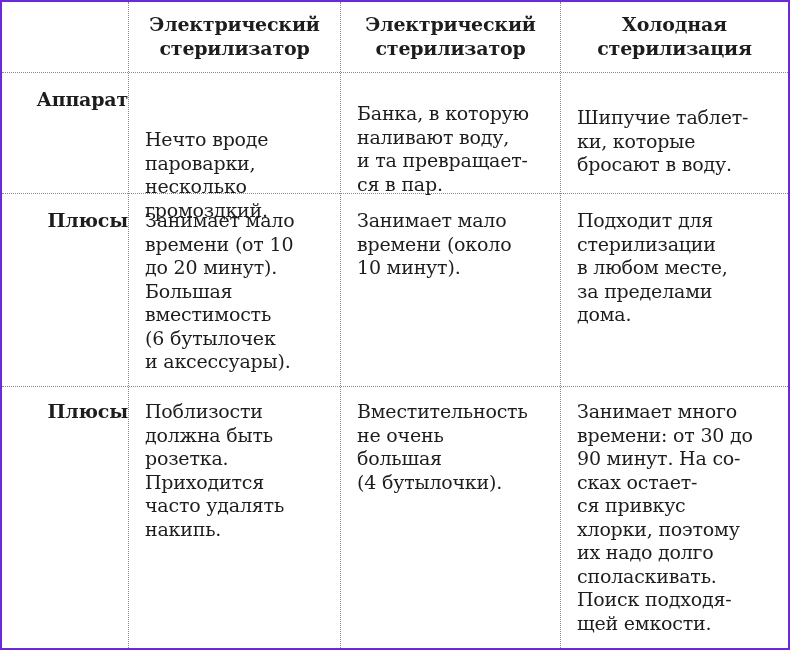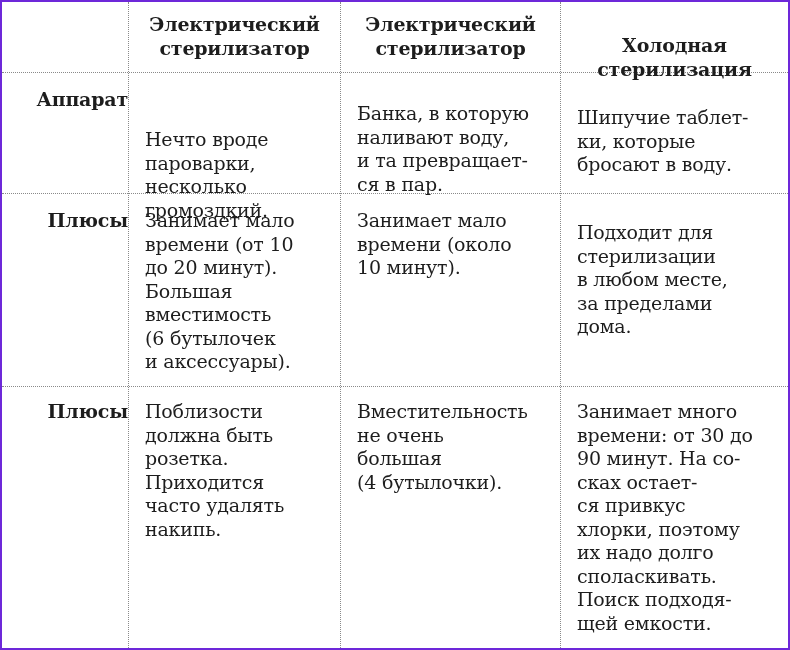--- a/index.html
+++ b/index.html
@@ -38,21 +38,21 @@
   <div class="vline" style="left:338px"></div>
   <div class="vline" style="left:558px"></div>
   <div class="hline" style="top:70px"></div>
   <div class="hline" style="top:191px"></div>
   <div class="hline" style="top:384px"></div>
 
   <div class="cell head" style="left:127px; width:211px; top:11px;">Электрический
 стерилизатор</div>
   <div class="cell head" style="left:339px; width:219px; top:11px;">Электрический
 стерилизатор</div>
-  <div class="cell head" style="left:559px; width:227px; top:11px;margin-top:21px;">Холодная
+  <div class="cell head" style="left:559px; width:227px; top:11px;">Холодная
 стерилизация</div>
 
   <div class="cell rowhead" style="left:0; width:126px; top:86px;">Аппарат</div>
   <div class="cell" style="left:143px; top:86px;margin-top:40px;">Нечто вроде
 пароварки,
 несколько
 громоздкий.</div>
   <div class="cell" style="left:355px; top:100px;">Банка, в которую
 наливают воду,
 и та превращает-
@@ -65,21 +65,21 @@
   <div class="cell" style="left:143px; top:207px;">Занимает мало
 времени (от 10
 до 20 минут).
 Большая
 вместимость
 (6 бутылочек
 и аксессуары).</div>
   <div class="cell" style="left:355px; top:207px;">Занимает мало
 времени (около
 10 минут).</div>
-  <div class="cell" style="left:575px; top:207px;margin-top:12px;">Подходит для
+  <div class="cell" style="left:575px; top:207px;">Подходит для
 стерилизации
 в любом месте,
 за пределами
 дома.</div>
 
   <div class="cell rowhead" style="left:0; width:126px; top:398px;">Плюсы</div>
   <div class="cell" style="left:143px; top:398px;">Поблизости
 должна быть
 розетка.
 Приходится

